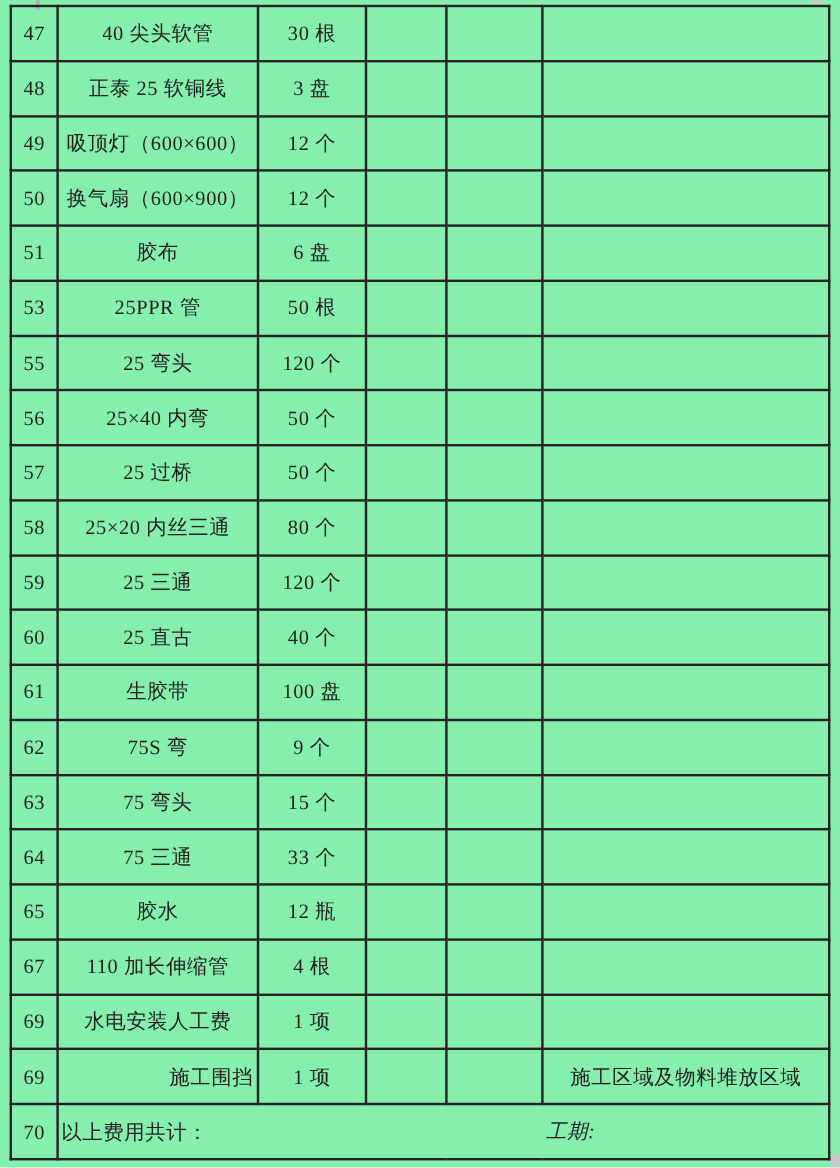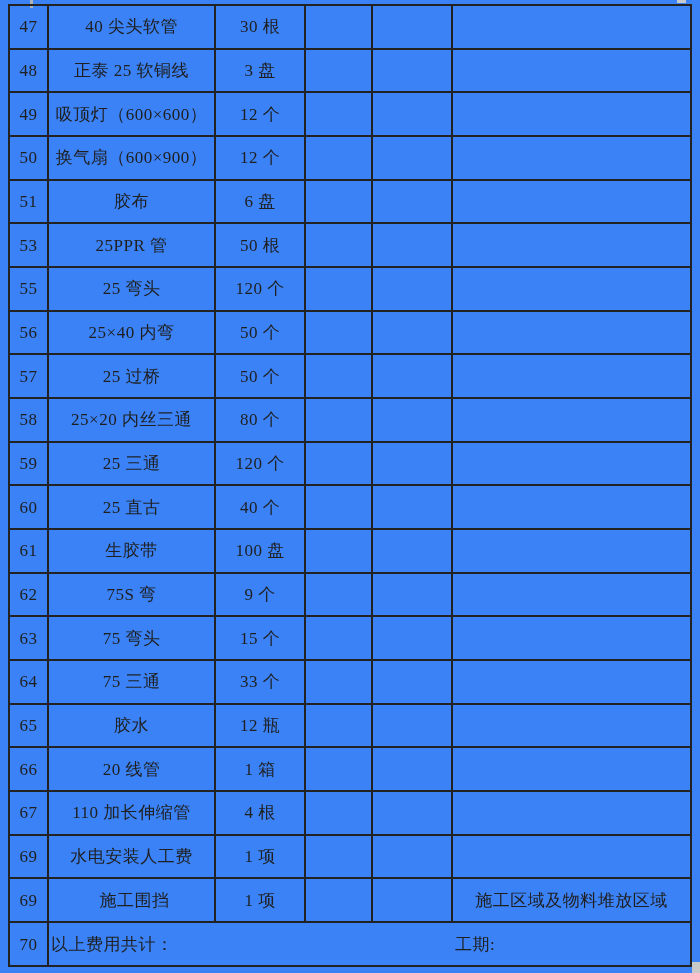--- a/index.html
+++ b/index.html
@@ -4,21 +4,21 @@
 <style>
   html, body {
     margin: 0;
     padding: 0;
     background: #ffffff;
   }
   .canvas {
     position: relative;
     width: 700px;
     height: 973px;
-    background: #3b82f6;
+    background: #86efac;
     overflow: hidden;
     font-family: "Liberation Serif", "DejaVu Serif", serif;
     color: #1f1f1f;
   }
   table.materials {
     position: absolute;
     left: 8px;
     top: 4px;
     width: 682px;
     height: 963px;
@@ -33,34 +33,35 @@
     font-size: 17px;
     line-height: 1;
     text-align: center;
     vertical-align: middle;
     padding: 0 3px;
     letter-spacing: 0.5px;
     white-space: nowrap;
     overflow: hidden;
   }
   table.materials td.left {
-    text-align: center;
+    text-align: right;
     padding-left: 9px;
   }
   table.materials td.footer-cell {
     position: relative;
     text-align: left;
     padding-left: 2px;
   }
   .duration {
     position: absolute;
     left: 406px;
     top: 50%;
     transform: translateY(-50%);
     white-space: nowrap;
+    font-style: italic;
   }
   
   .artifact {
     position: absolute;
     pointer-events: none;
   }
   .artifact.top-left-tick   { left: 30px;  top: 0;     width: 3px; height: 8px;  background: #aeb3b7; }
   .artifact.top-right-tick  { left: 677px; top: 0;     width: 9px; height: 3px;  background: #c7cbce; }
   .artifact.corner-handle   { left: 692px; top: 962px; width: 8px; height: 11px; background: #c9c9c9; }
 </style>
@@ -213,28 +214,20 @@
         </tr>
         <tr>
           <td>65</td>
           <td>胶水</td>
           <td>12 瓶</td>
           <td></td>
           <td></td>
           <td></td>
         </tr>
         <tr>
-          <td>66</td>
-          <td>20 线管</td>
-          <td>1 箱</td>
-          <td></td>
-          <td></td>
-          <td></td>
-        </tr>
-        <tr>
           <td>67</td>
           <td>110 加长伸缩管</td>
           <td>4 根</td>
           <td></td>
           <td></td>
           <td></td>
         </tr>
         <tr>
           <td>69</td>
           <td>水电安装人工费</td>

